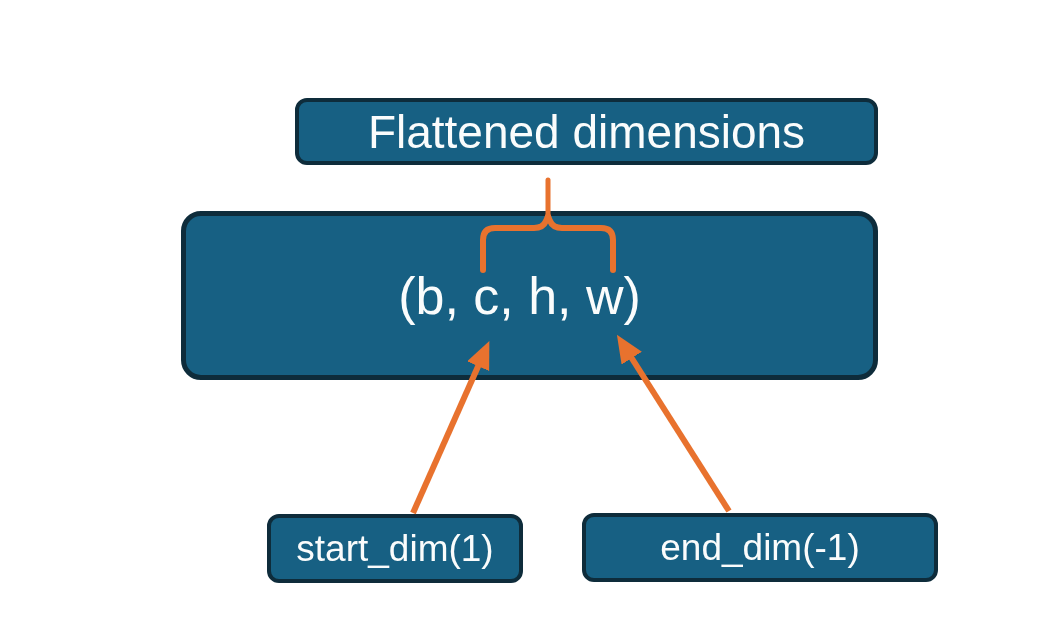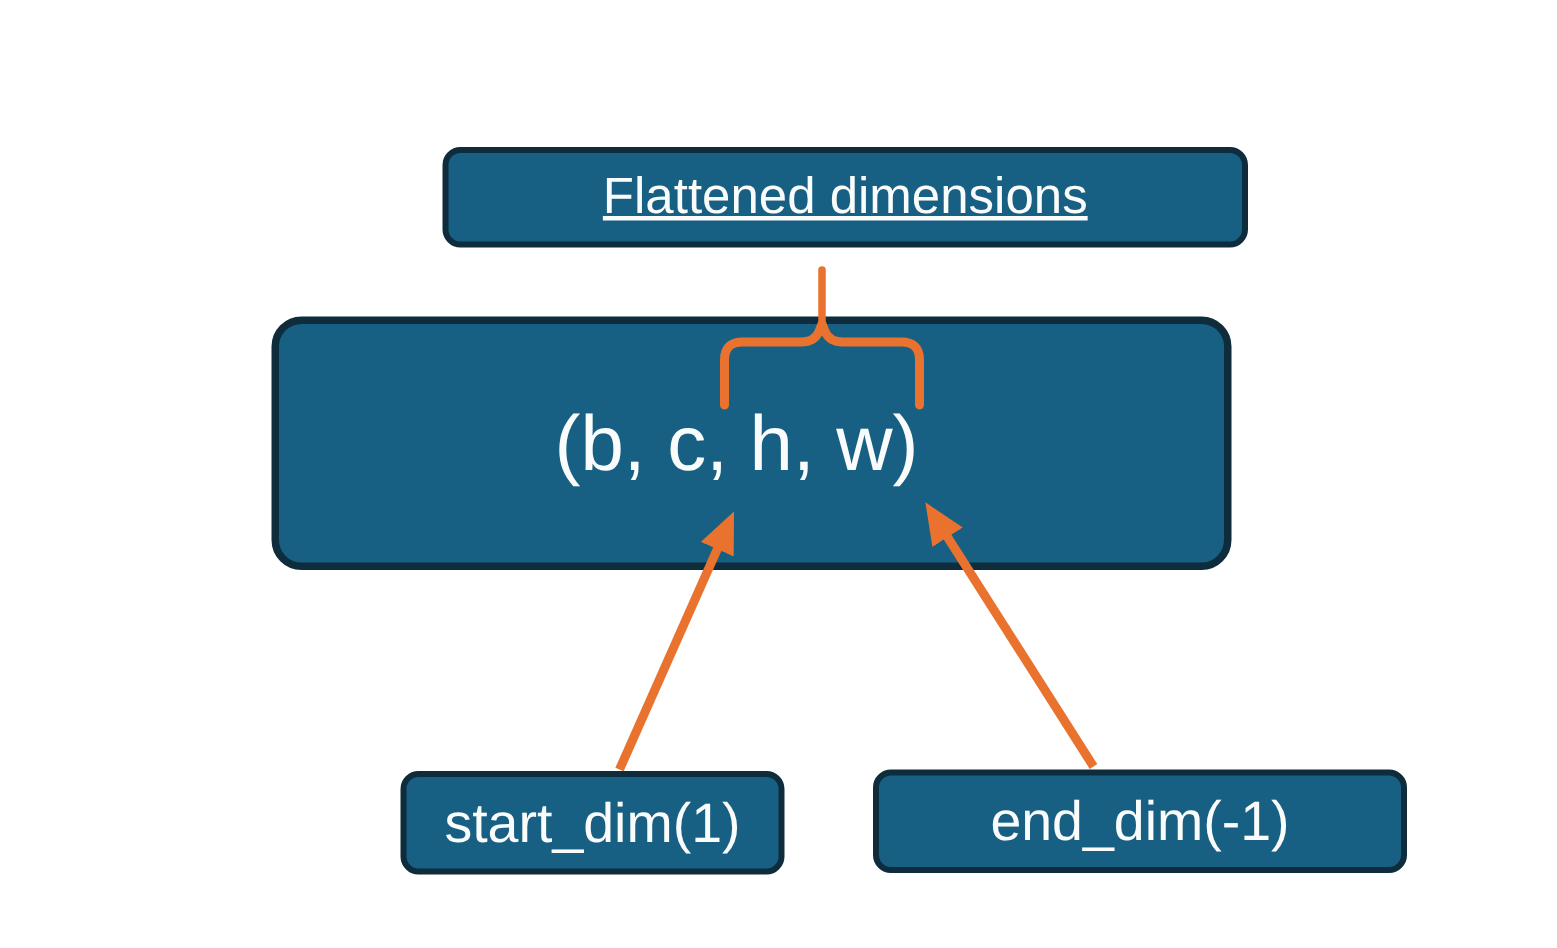--- a/index.html
+++ b/index.html
@@ -23,27 +23,26 @@
     position: absolute;
     background: var(--node-fill);
     border: 4px solid var(--node-border);
     color: var(--node-text);
     display: flex;
     align-items: center;
     justify-content: center;
     white-space: nowrap;
   }
   .node-top {
-    left: 295px; top: 98px; width: 537px; height: 67px;
+    left: 295px; top: 98px; width: 583px; height: 67px;
     border-radius: 12px;
-    font-size: 34px;
-    text-decoration: underline;
+    font-size: 46px;
   }
   .node-main {
-    left: 181px; top: 211px; width: 640px; height: 169px;
+    left: 181px; top: 211px; width: 697px; height: 169px;
     border-width: 5px;
     border-radius: 20px;
     font-size: 52px;
   }
   .node-main .label { transform: translateX(-10px); }
   .node-bottom {
     height: 69px;
     border-radius: 12px;
     font-size: 37px;
   }

